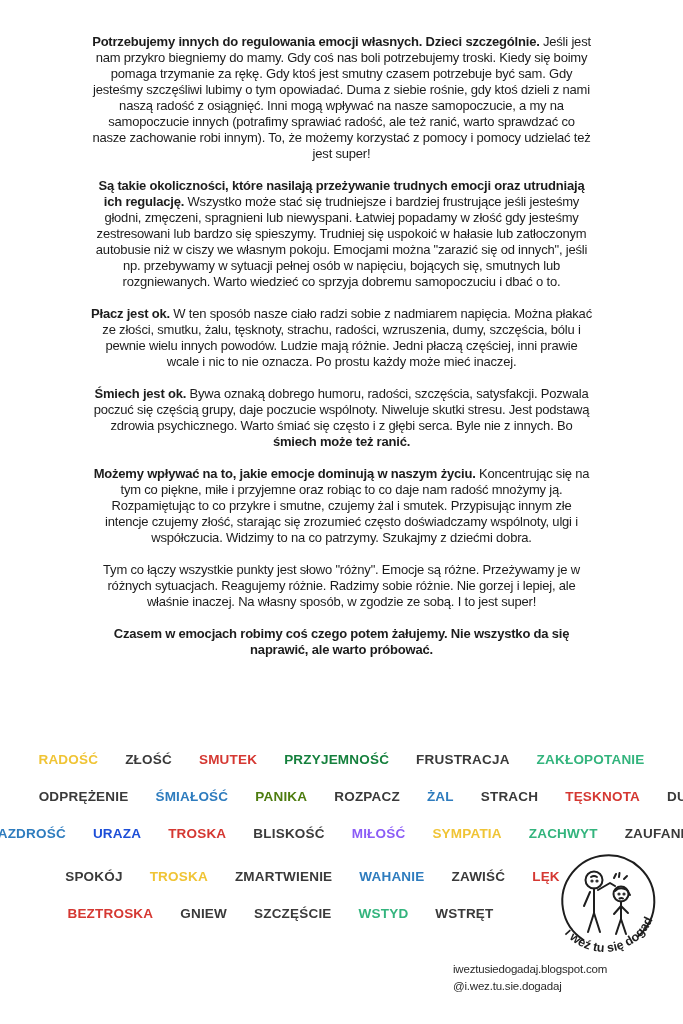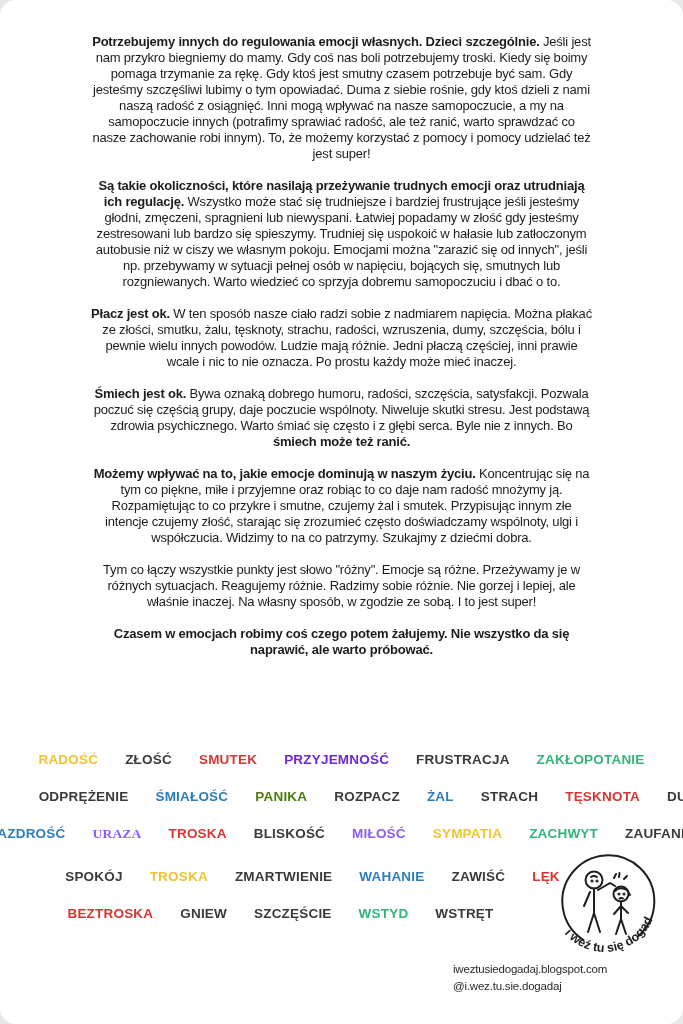--- a/index.html
+++ b/index.html
@@ -5,21 +5,20 @@
   html,body { margin:0; padding:0; background:#e8e8e8; }
   .page {
     position: relative;
     width: 683px;
     height: 1024px;
     background: #ffffff;
     margin: 0 auto;
     overflow: hidden;
     font-family: "Liberation Sans", "DejaVu Sans", sans-serif;
     color: #1c1c1c;
-    border-radius: 16px;
   }
   .content {
     position: absolute;
     top: 34px;
     left: 91px;
     right: 91px;
     text-align: center;
     font-size: 13px;
     line-height: 16px;
     letter-spacing: -0.2px;
@@ -79,37 +78,37 @@
       <p class="para"><b>Możemy wpływać na to, jakie emocje dominują w naszym życiu.</b><span> Koncentrując się na tym co piękne, miłe i przyjemne oraz robiąc to co daje nam radość mnożymy ją. Rozpamiętując to co przykre i smutne, czujemy żal i smutek. Przypisując innym złe intencje czujemy złość, starając się zrozumieć często doświadczamy wspólnoty, ulgi i współczucia. Widzimy to na co patrzymy. Szukajmy z dziećmi dobra.</span></p>
       <p class="para"><span>Tym co łączy wszystkie punkty jest słowo "różny". Emocje są różne. Przeżywamy je w różnych sytuacjach. Reagujemy różnie. Radzimy sobie różnie. Nie gorzej i lepiej, ale właśnie inaczej. Na własny sposób, w zgodzie ze sobą. I to jest super!</span></p>
       <p class="para"><b>Czasem w emocjach robimy coś czego potem żałujemy. Nie wszystko da się naprawić, ale warto próbować.</b></p>
     </div>
 
   <div class="emotions">
       <div class="emotion-row row-0">
         <span class="emotion-word" style="color: rgb(240, 196, 53); text-align: center;">RADOŚĆ</span>
         <span class="emotion-word" style="color: rgb(58, 58, 58);">ZŁOŚĆ</span>
         <span class="emotion-word" style="color: rgb(213, 56, 50);">SMUTEK</span>
-        <span class="emotion-word" style="color: #6d28d9;">PRZYJEMNOŚĆ</span>
+        <span class="emotion-word" style="color: #15803d;">PRZYJEMNOŚĆ</span>
         <span class="emotion-word" style="color: rgb(58, 58, 58);">FRUSTRACJA</span>
         <span class="emotion-word" style="color: rgb(51, 180, 125);">ZAKŁOPOTANIE</span>
       </div>
       <div class="emotion-row row-1">
         <span class="emotion-word" style="color: rgb(58, 58, 58);">ODPRĘŻENIE</span>
         <span class="emotion-word" style="color: rgb(46, 124, 190);">ŚMIAŁOŚĆ</span>
         <span class="emotion-word" style="color: #4d7c0f;">PANIKA</span>
         <span class="emotion-word" style="color: rgb(58, 58, 58);">ROZPACZ</span>
         <span class="emotion-word" style="color: rgb(46, 124, 190);">ŻAL</span>
         <span class="emotion-word" style="color: rgb(58, 58, 58);">STRACH</span>
         <span class="emotion-word" style="color: rgb(213, 56, 50);">TĘSKNOTA</span>
         <span class="emotion-word" style="color: rgb(58, 58, 58);">DUMA</span>
       </div>
       <div class="emotion-row row-2">
         <span class="emotion-word" style="color: rgb(46, 124, 190);">ZAZDROŚĆ</span>
-        <span class="emotion-word" style="color: #8b5cf6; font-family: Liberation Serif, serif;">URAZA</span>
+        <span class="emotion-word" style="color: #1d4ed8;">URAZA</span>
         <span class="emotion-word" style="color: rgb(213, 56, 50);">TROSKA</span>
         <span class="emotion-word" style="color: rgb(58, 58, 58);">BLISKOŚĆ</span>
         <span class="emotion-word" style="color: #8b5cf6;">MIŁOŚĆ</span>
         <span class="emotion-word" style="color: rgb(240, 196, 53);">SYMPATIA</span>
         <span class="emotion-word" style="color: rgb(51, 180, 125);">ZACHWYT</span>
         <span class="emotion-word" style="color: rgb(58, 58, 58);">ZAUFANIE</span>
       </div>
       <div class="emotion-row row-3">
         <span class="emotion-word" style="color: rgb(58, 58, 58);">SPOKÓJ</span>
         <span class="emotion-word" style="color: rgb(240, 196, 53);">TROSKA</span>

